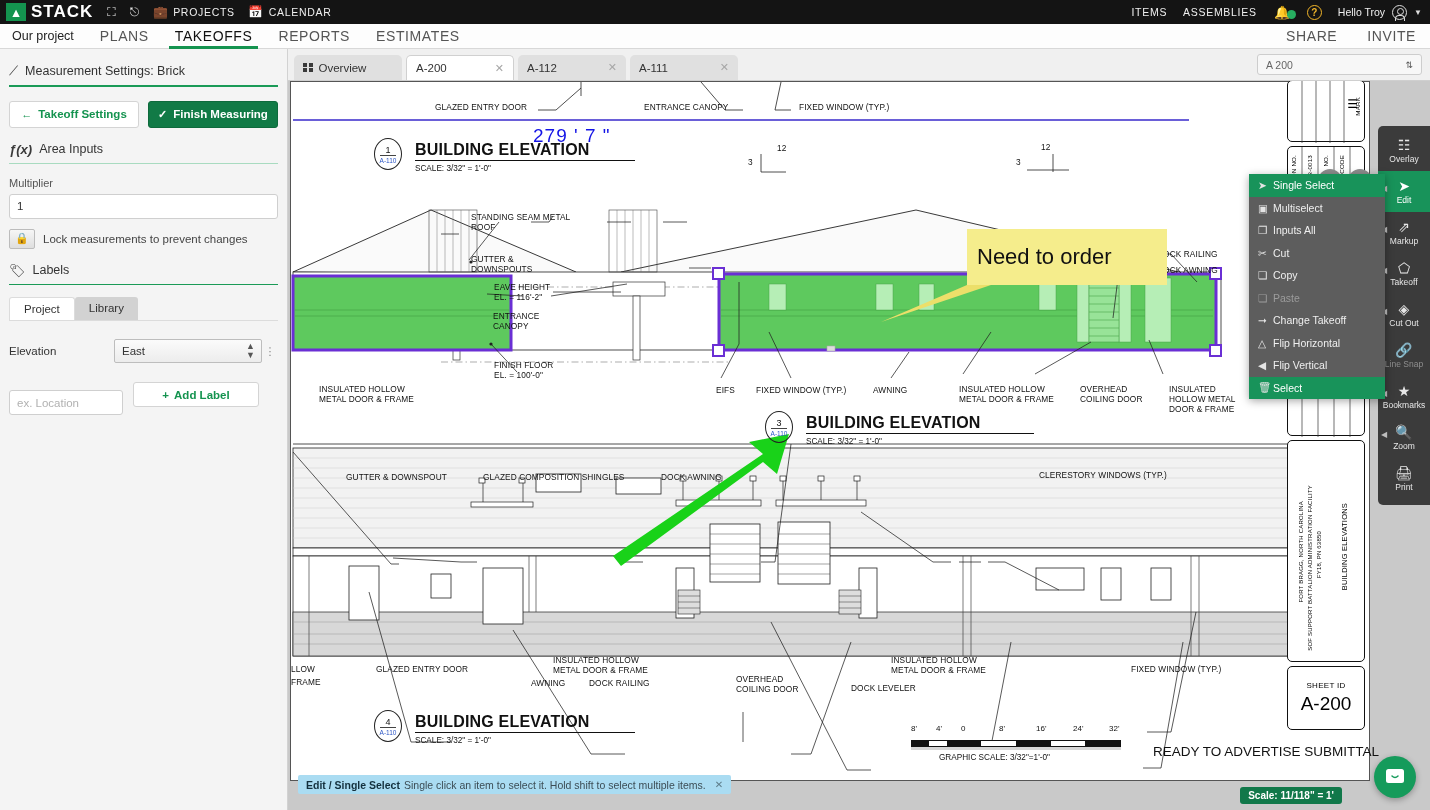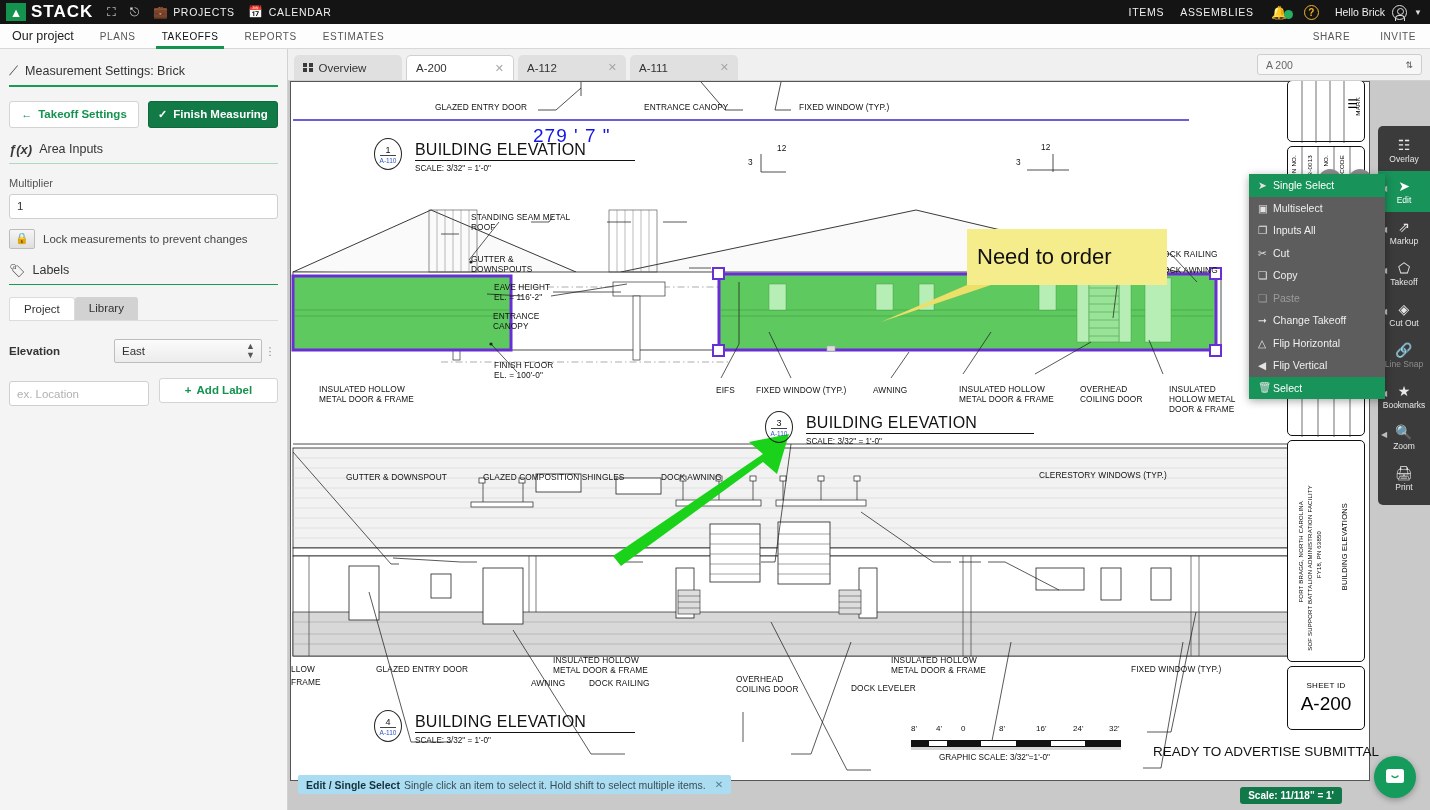--- a/index.html
+++ b/index.html
@@ -62,21 +62,21 @@
   .caret-dn { margin-left: 7px; font-size: 8px; color: #ddd; }
 
   
   .projbar {
     position: absolute; top: 24px; left: 0; width: 1430px; height: 25px;
     background: #fdfdfd; border-bottom: 1px solid #d8d8d8;
     display: flex; align-items: center;
   }
   .proj-title { font-size: 12.5px; color: #222; margin-left: 12px; }
   .proj-tab {
-    font-size: 10px; letter-spacing: .6px; color: #555; margin-left: 26px;
+    font-size: 14px; letter-spacing: .6px; color: #555; margin-left: 26px;
     height: 25px; display: flex; align-items: center; position: relative;
   }
   .proj-tab.active { color: #111; font-weight: 500; }
   .proj-tab.active::after {
     content: ""; position: absolute; left: -6px; right: -6px; bottom: 0;
     height: 2.5px; background: #14934f;
   }
   .projbar-right { margin-left: auto; display: flex; padding-right: 14px; }
   .projbar-right .proj-tab { margin-left: 30px; }
 
@@ -118,30 +118,30 @@
   }
   .lock-txt { font-size: 11.5px; color: #444; margin-left: 8px; }
   .tabs-sm { display: flex; margin-top: 12px; }
   .tab-sm {
     padding: 5px 14px; font-size: 11.5px; border-radius: 3px 3px 0 0;
     color: #333; cursor: pointer;
   }
   .tab-sm.sel { background: #ffffff; border: 1px solid #dcdcdc; border-bottom: none; }
   .tab-sm.unsel { background: #d2d2d2; }
   .lbl-row { display: flex; align-items: center; margin-top: 18px; }
-  .lbl-name { font-size: 11.5px; color: #333; width: 105px; font-weight: bold; }
+  .lbl-name { font-size: 11.5px; color: #333; width: 105px; }
   .sel-box {
     flex: 1; height: 24px; border: 1px solid #bdbdbd; border-radius: 2px;
     background: linear-gradient(#fbfbfb,#ececec); font-size: 11.5px; color: #333;
     display: flex; align-items: center; padding: 0 7px; position: relative;
   }
   .sel-box .spin { position: absolute; right: 6px; font-size: 9px; color: #555; line-height: 1; }
   .kebab { width: 16px; text-align: center; font-size: 11px; color: #888; letter-spacing: 0; }
   .add-row { display: flex; gap: 10px; margin-top: 11px; align-items: center; }
-  .add-row .txt-input { margin-top: 7px; width: 140px; }
+  .add-row .txt-input { margin-top: 16px; width: 114px; }
   .btn-add {
     width: 126px; height: 25px; background: #fff; border: 1px solid #d4d4d4;
     border-radius: 3px; color: #14934f; font-size: 11.5px; font-weight: 600;
     display: flex; align-items: center; justify-content: center; cursor: pointer;
   }
 
   
   .tabstrip {
     position: absolute; top: 49px; left: 288px; width: 1142px; height: 32px;
     background: #f0f0f0; border-bottom: 1px solid #cfcfcf;
@@ -231,21 +231,21 @@
   .navarrows { position: absolute; right: 58px; top: 88px; display: flex; gap: 6px; z-index: 48; }
   .navbtn {
     width: 24px; height: 24px; border-radius: 50%; background: #8d8d8d; color: #fff;
     display: flex; align-items: center; justify-content: center; font-size: 13px;
   }
 
   
   .dw { position: absolute; font-family: "Liberation Sans", sans-serif; color: #111; }
   .note { font-size: 8.3px; letter-spacing: .1px; white-space: nowrap; }
   .note2 { font-size: 8.3px; letter-spacing: .1px; line-height: 10px; }
-  .bigtitle { font-size: 16px; font-weight: normal; letter-spacing: .2px; }
+  .bigtitle { font-size: 16px; font-weight: bold; letter-spacing: .2px; }
   .scaletxt { font-size: 8.2px; }
   .dimtxt { font-size: 19px; color: #1414e6; letter-spacing: 1px; }
   .bubble {
     width: 28px; height: 32px; border: 1.3px solid #222; border-radius: 50%;
     display: flex; flex-direction: column; align-items: center; justify-content: center;
   }
   .bubble .nm { font-size: 9px; }
   .bubble .sh { font-size: 6.5px; color: #2b55c4; border-top: 1px solid #444; padding-top: 1px; }
   svg.ov { position: absolute; left: 0; top: 0; overflow: visible; }
 
@@ -276,21 +276,21 @@
     <div class="tb-link">CALENDAR</div>
 
     <div class="tb-right">
       <div class="tb-link">ITEMS</div>
       <div class="tb-link">ASSEMBLIES</div>
       <div class="bell-wrap">
         <span class="bell">🔔</span>
         <span class="bell-dot"></span>
       </div>
       <div class="help-circle">?</div>
-      <div class="hello">Hello Brick</div>
+      <div class="hello">Hello Troy</div>
       <div class="avatar-ic"></div>
       <div class="caret-dn">▼</div>
     </div>
   </div>
 
   <div class="projbar">
     <div class="proj-title">Our project</div>
     <div class="proj-tab">PLANS</div>
     <div class="proj-tab active">TAKEOFFS</div>
     <div class="proj-tab">REPORTS</div>

